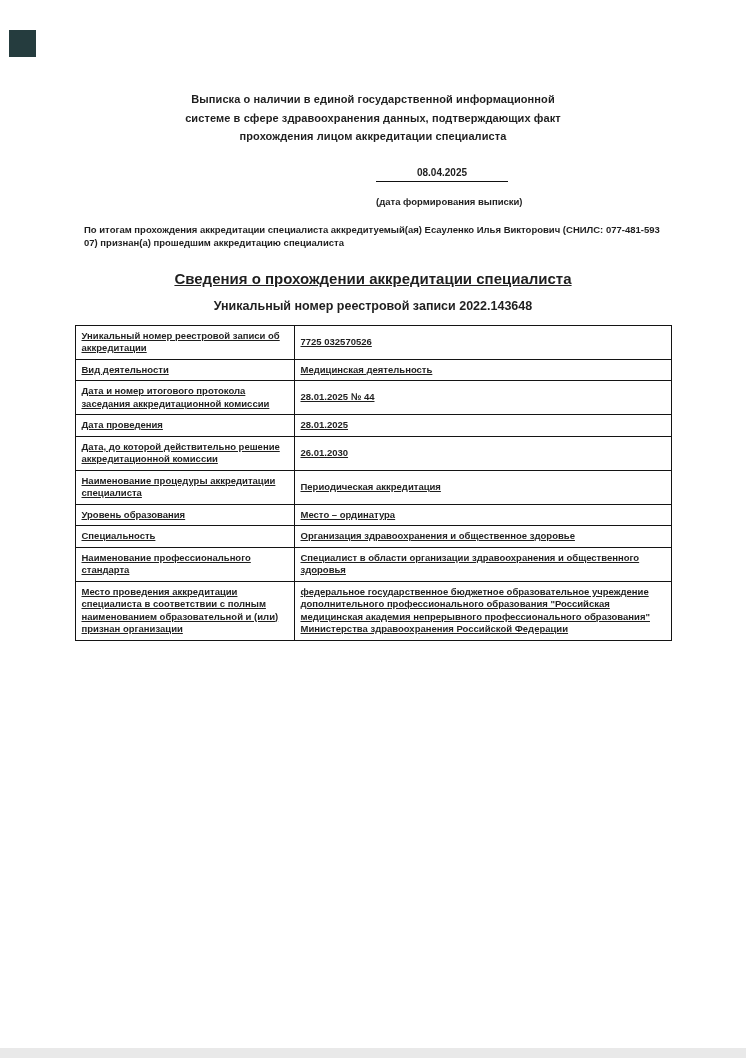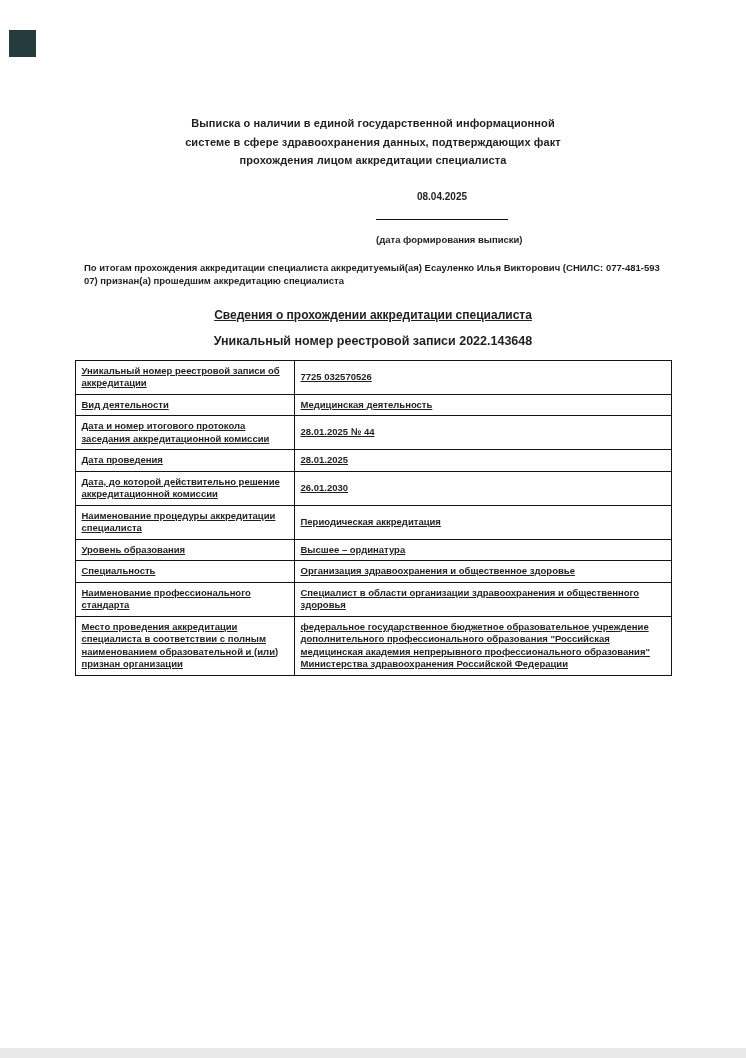--- a/index.html
+++ b/index.html
@@ -21,58 +21,58 @@
   }
   .corner-square {
     position: absolute;
     left: 9px;
     top: 30px;
     width: 27px;
     height: 27px;
     background: #253c3e;
   }
   .doc-title {
-    padding-top: 114px;
+    padding-top: 90px;
     text-align: center;
     font-weight: bold;
     font-size: 11px;
     line-height: 18.5px;
     letter-spacing: 0.1px;
   }
   .doc-title div { white-space: nowrap; }
   .date-block {
     width: 132px;
     margin-left: 376px;
     margin-top: 21px;
     text-align: center;
   }
   .date-value {
     font-weight: bold;
     font-size: 10px;
     border-bottom: 1.5px solid #111;
-    padding-bottom: 17px;
+    padding-bottom: 3px;
   }
   .date-caption {
     font-weight: bold;
     font-size: 9.5px;
     margin-top: 14px;
     white-space: nowrap;
   }
   .intro {
     margin: 16px auto 0 auto;
     max-width: 578px;
     font-weight: bold;
     font-size: 9.5px;
     line-height: 13.5px;
   }
   .section-heading {
     margin-top: 20px;
     text-align: center;
     font-weight: bold;
-    font-size: 12px;
+    font-size: 15px;
     text-decoration: underline;
   }
   .registry-heading {
     margin-top: 12px;
     text-align: center;
     font-weight: bold;
     font-size: 12.5px;
   }
   table.acc-table {
     margin: 12px auto 4px auto;
@@ -146,21 +146,21 @@
       <tr>
         <td class="col-label">Дата, до которой действительно решение аккредитационной комиссии</td>
         <td class="col-value">26.01.2030</td>
       </tr>
       <tr>
         <td class="col-label">Наименование процедуры аккредитации специалиста</td>
         <td class="col-value">Периодическая аккредитация</td>
       </tr>
       <tr>
         <td class="col-label">Уровень образования</td>
-        <td class="col-value">Высшее – ординатура</td>
+        <td class="col-value">Место – ординатура</td>
       </tr>
       <tr>
         <td class="col-label">Специальность</td>
         <td class="col-value">Организация здравоохранения и общественное здоровье</td>
       </tr>
       <tr>
         <td class="col-label">Наименование профессионального стандарта</td>
         <td class="col-value">Специалист в области организации здравоохранения и общественного здоровья</td>
       </tr>
       <tr>

